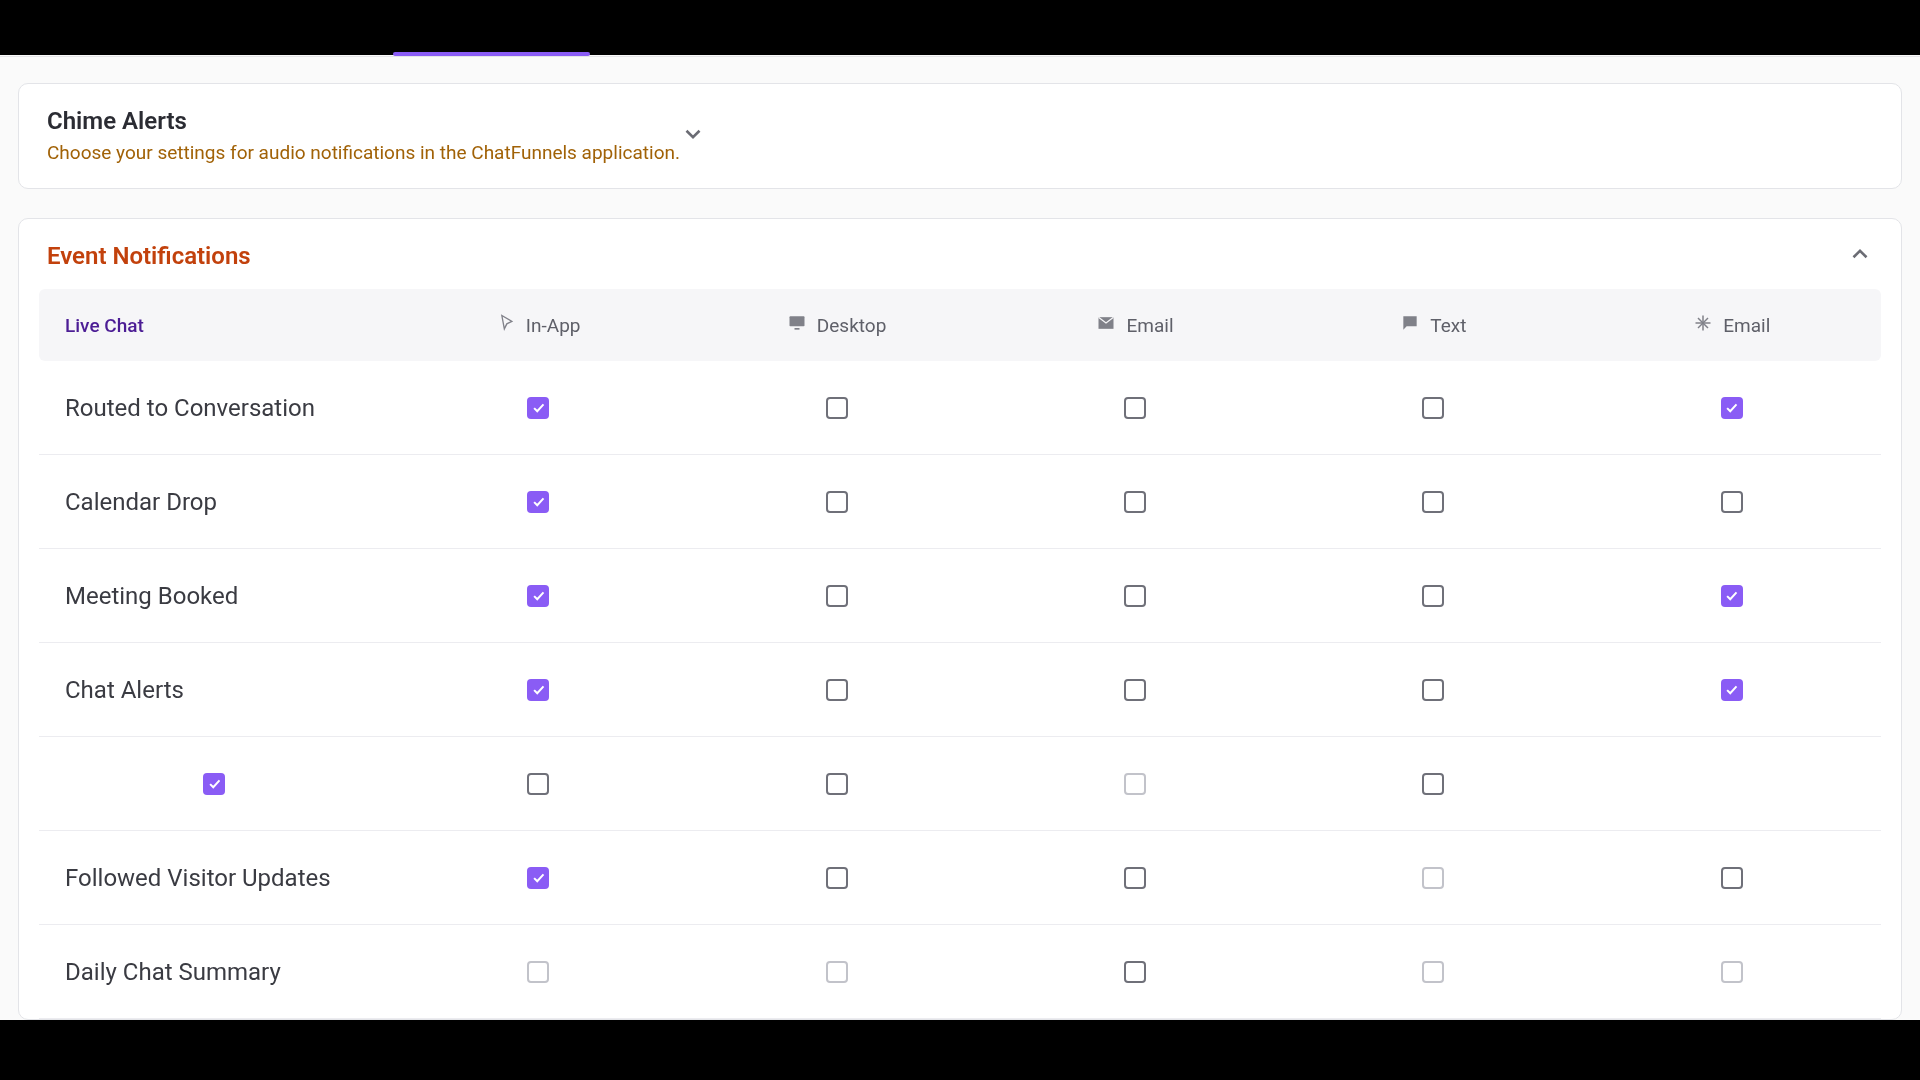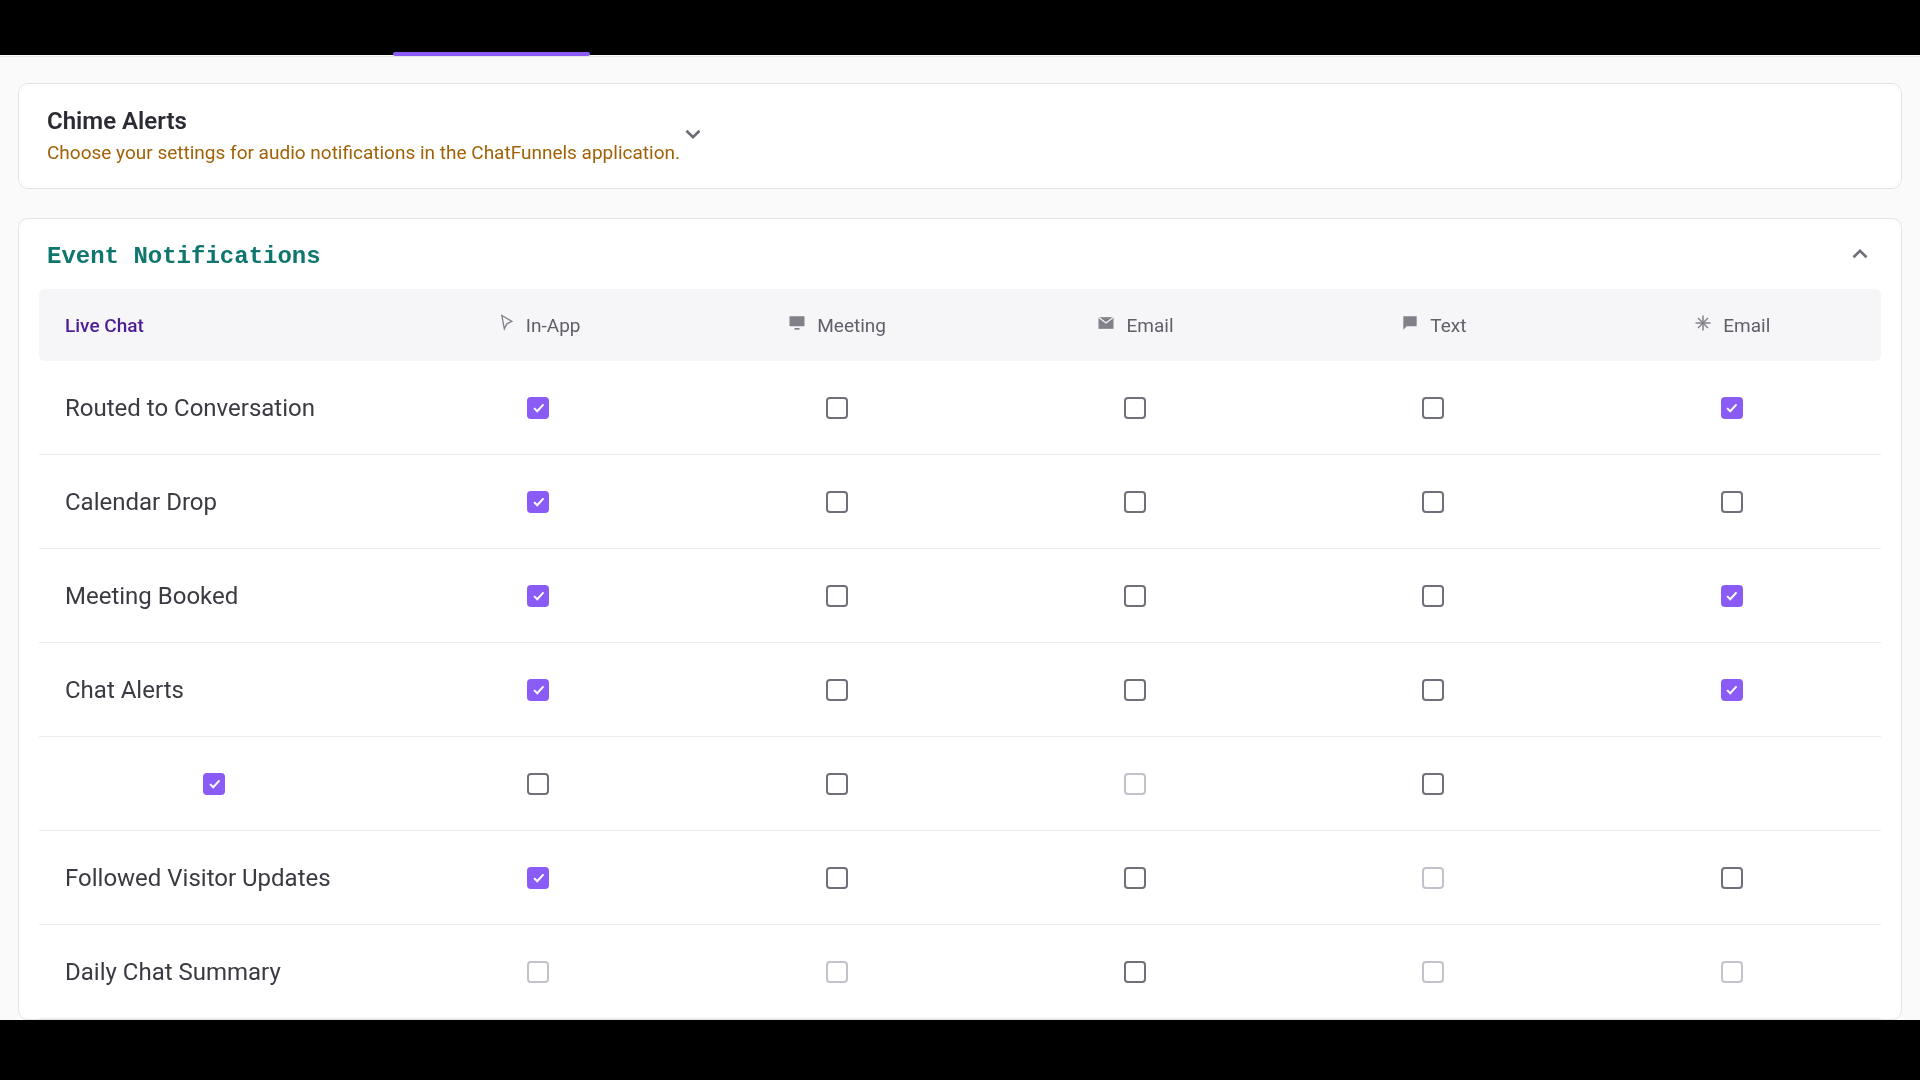--- a/index.html
+++ b/index.html
@@ -38,21 +38,21 @@
     border-radius:10px;
   }
   .chime-card { left:18px; right:18px; top:28px; height:106px; }
   .chime-inner { padding:20px 28px; display:flex; align-items:center; justify-content:flex-start; height:100%; }
   .chime-title { font-size:24px; font-weight:600; color:#2b2c33; line-height:1.15; }
   .chime-sub   { font-size:19px; color:#a16207; margin-top:5px; }
   .chev svg { width:26px; height:26px; stroke:#6b6c74; fill:none; stroke-width:2.4; }
 
   .events-card { left:18px; right:18px; top:163px; bottom:0; overflow:hidden; }
   .events-header { display:flex; align-items:center; justify-content:space-between; padding:22px 28px 18px 28px; }
-  .events-title { font-size:24px; font-weight:600; color:#0f766e;font-family:Liberation Mono, monospace; }
+  .events-title { font-size:24px; font-weight:600; color:#c2410c; }
 
   .table-wrap { padding: 0 20px 0 20px; }
   .grid-head {
     display:grid;
     grid-template-columns: 350px repeat(5, 1fr);
     align-items:center;
     background:#f6f6f8;
     border-radius:6px;
     height:72px;
   }
@@ -126,21 +126,21 @@
           </span>
           <span>In-App</span>
         </div>
         <div class="head-cell">
           <span>
             <svg viewBox="0 0 24 24">
                 <rect x="3" y="4" width="18" height="12" rx="1"></rect>
                 <rect x="9" y="18" width="6" height="2"></rect>
               </svg>
           </span>
-          <span>Meeting</span>
+          <span>Desktop</span>
         </div>
         <div class="head-cell">
           <span>
             <svg viewBox="0 0 24 24">
                 <path d="M3 5h18v14H3z"></path>
                 <path d="M3 5l9 7 9-7" fill="none" stroke="#f6f6f8" stroke-width="1.5"></path>
               </svg>
           </span>
           <span>Email</span>
         </div>

